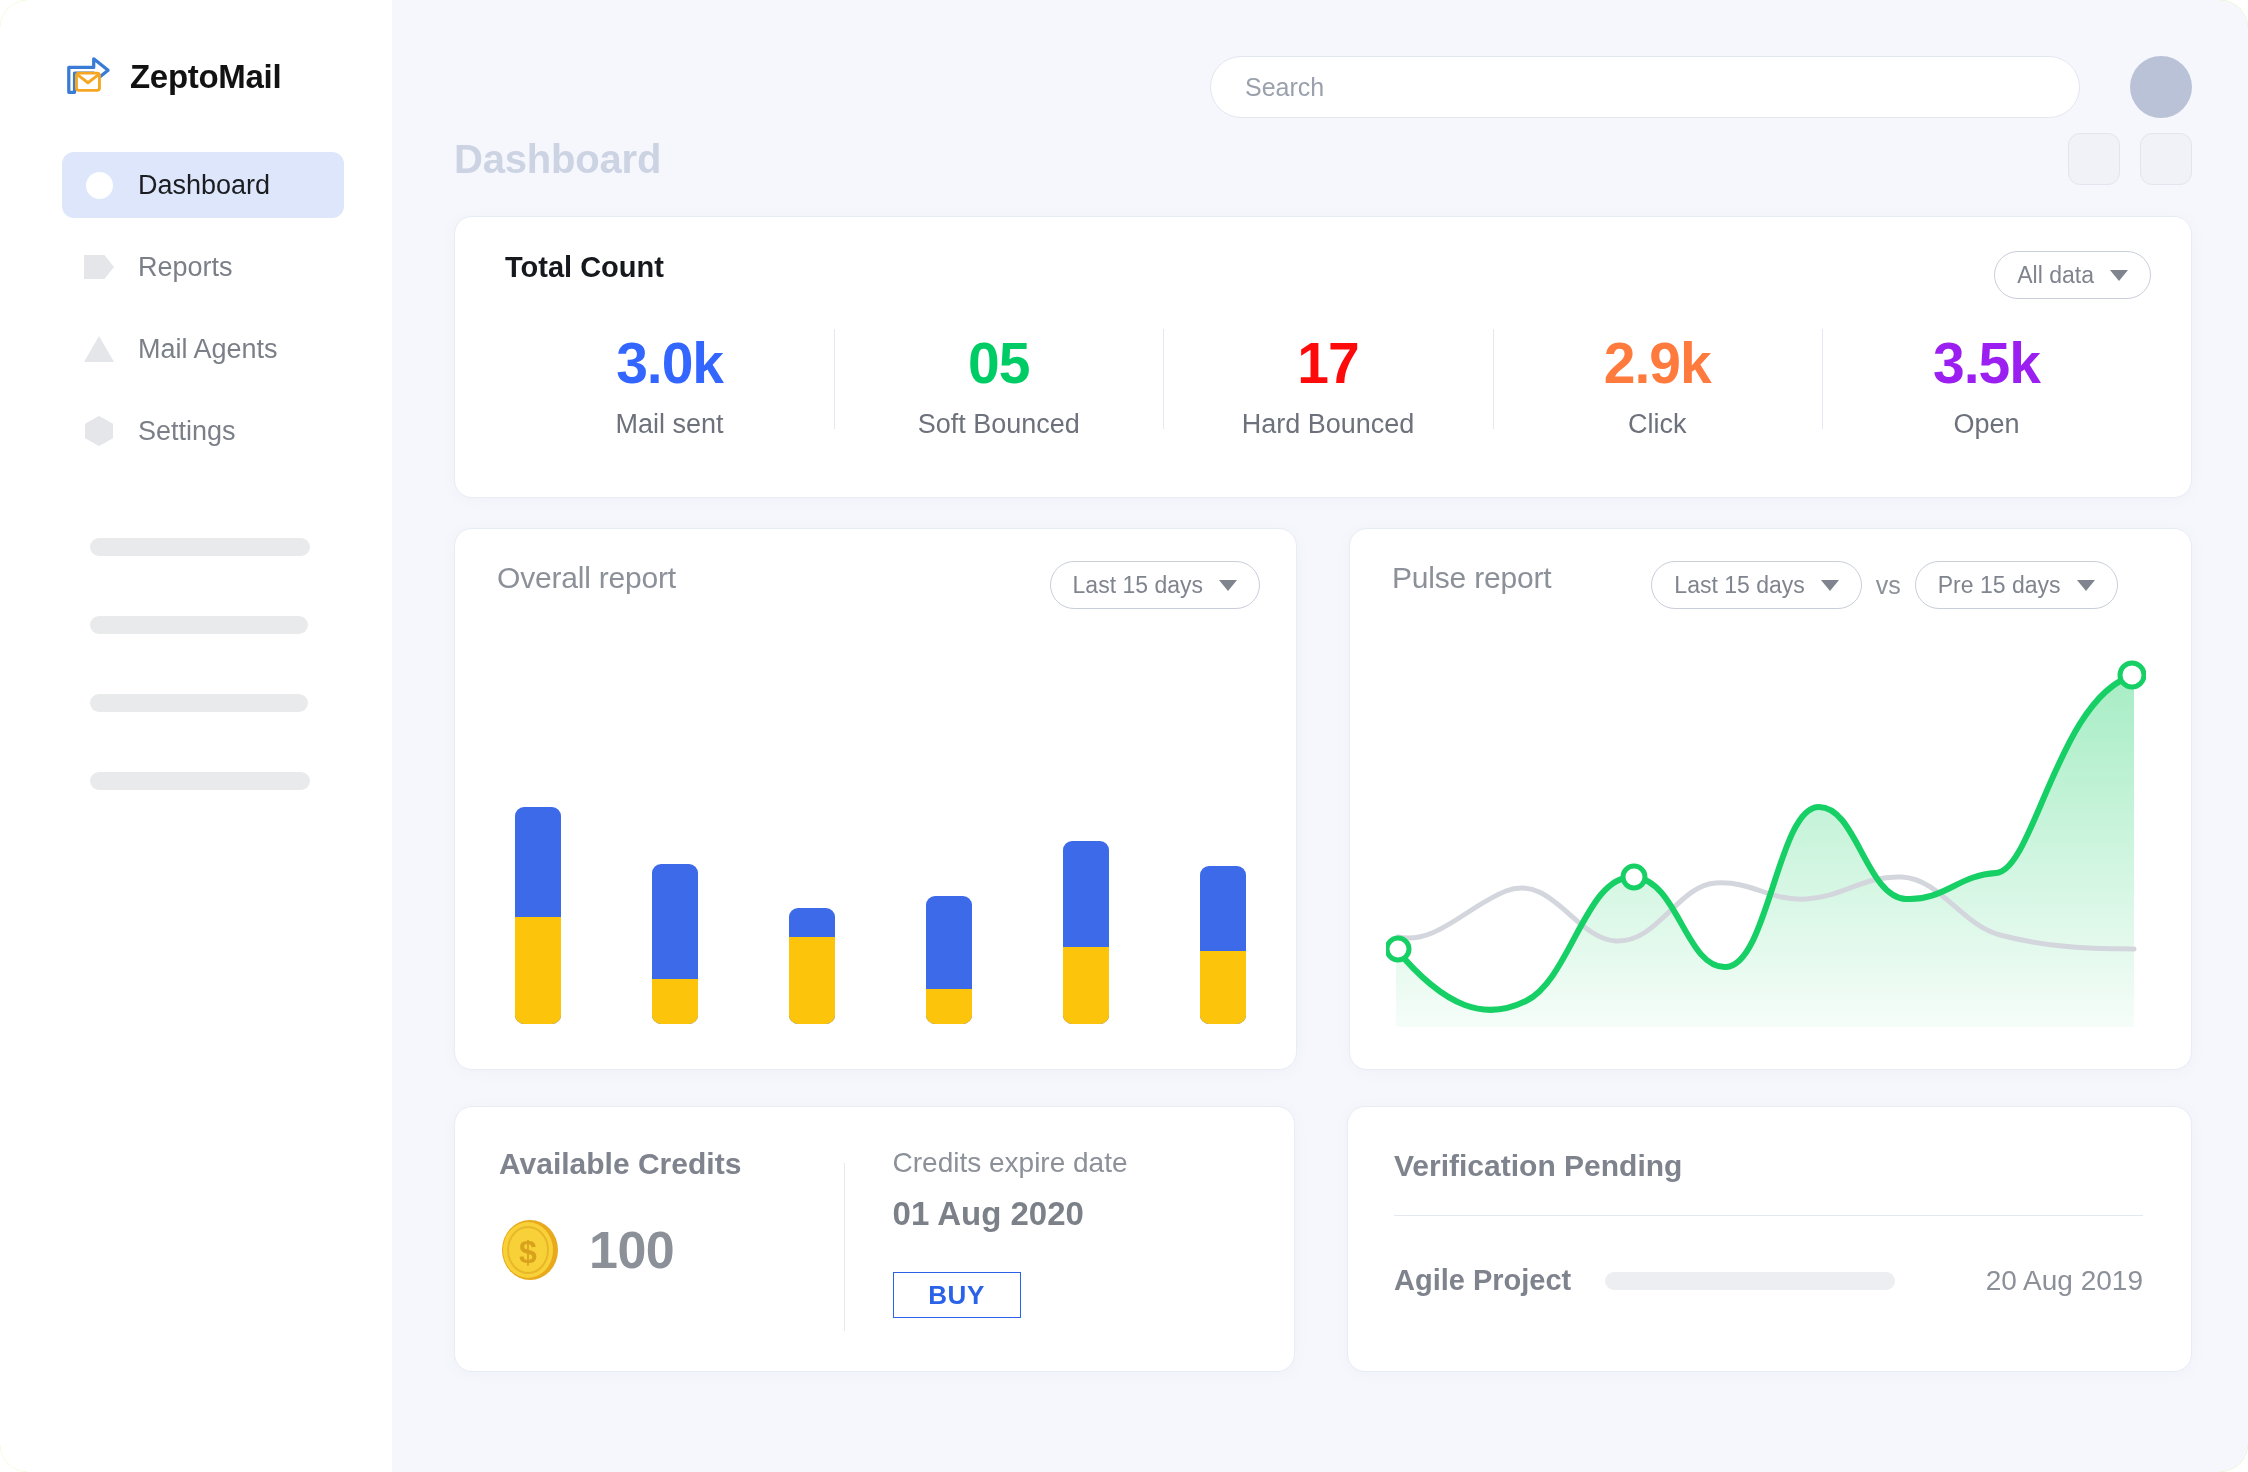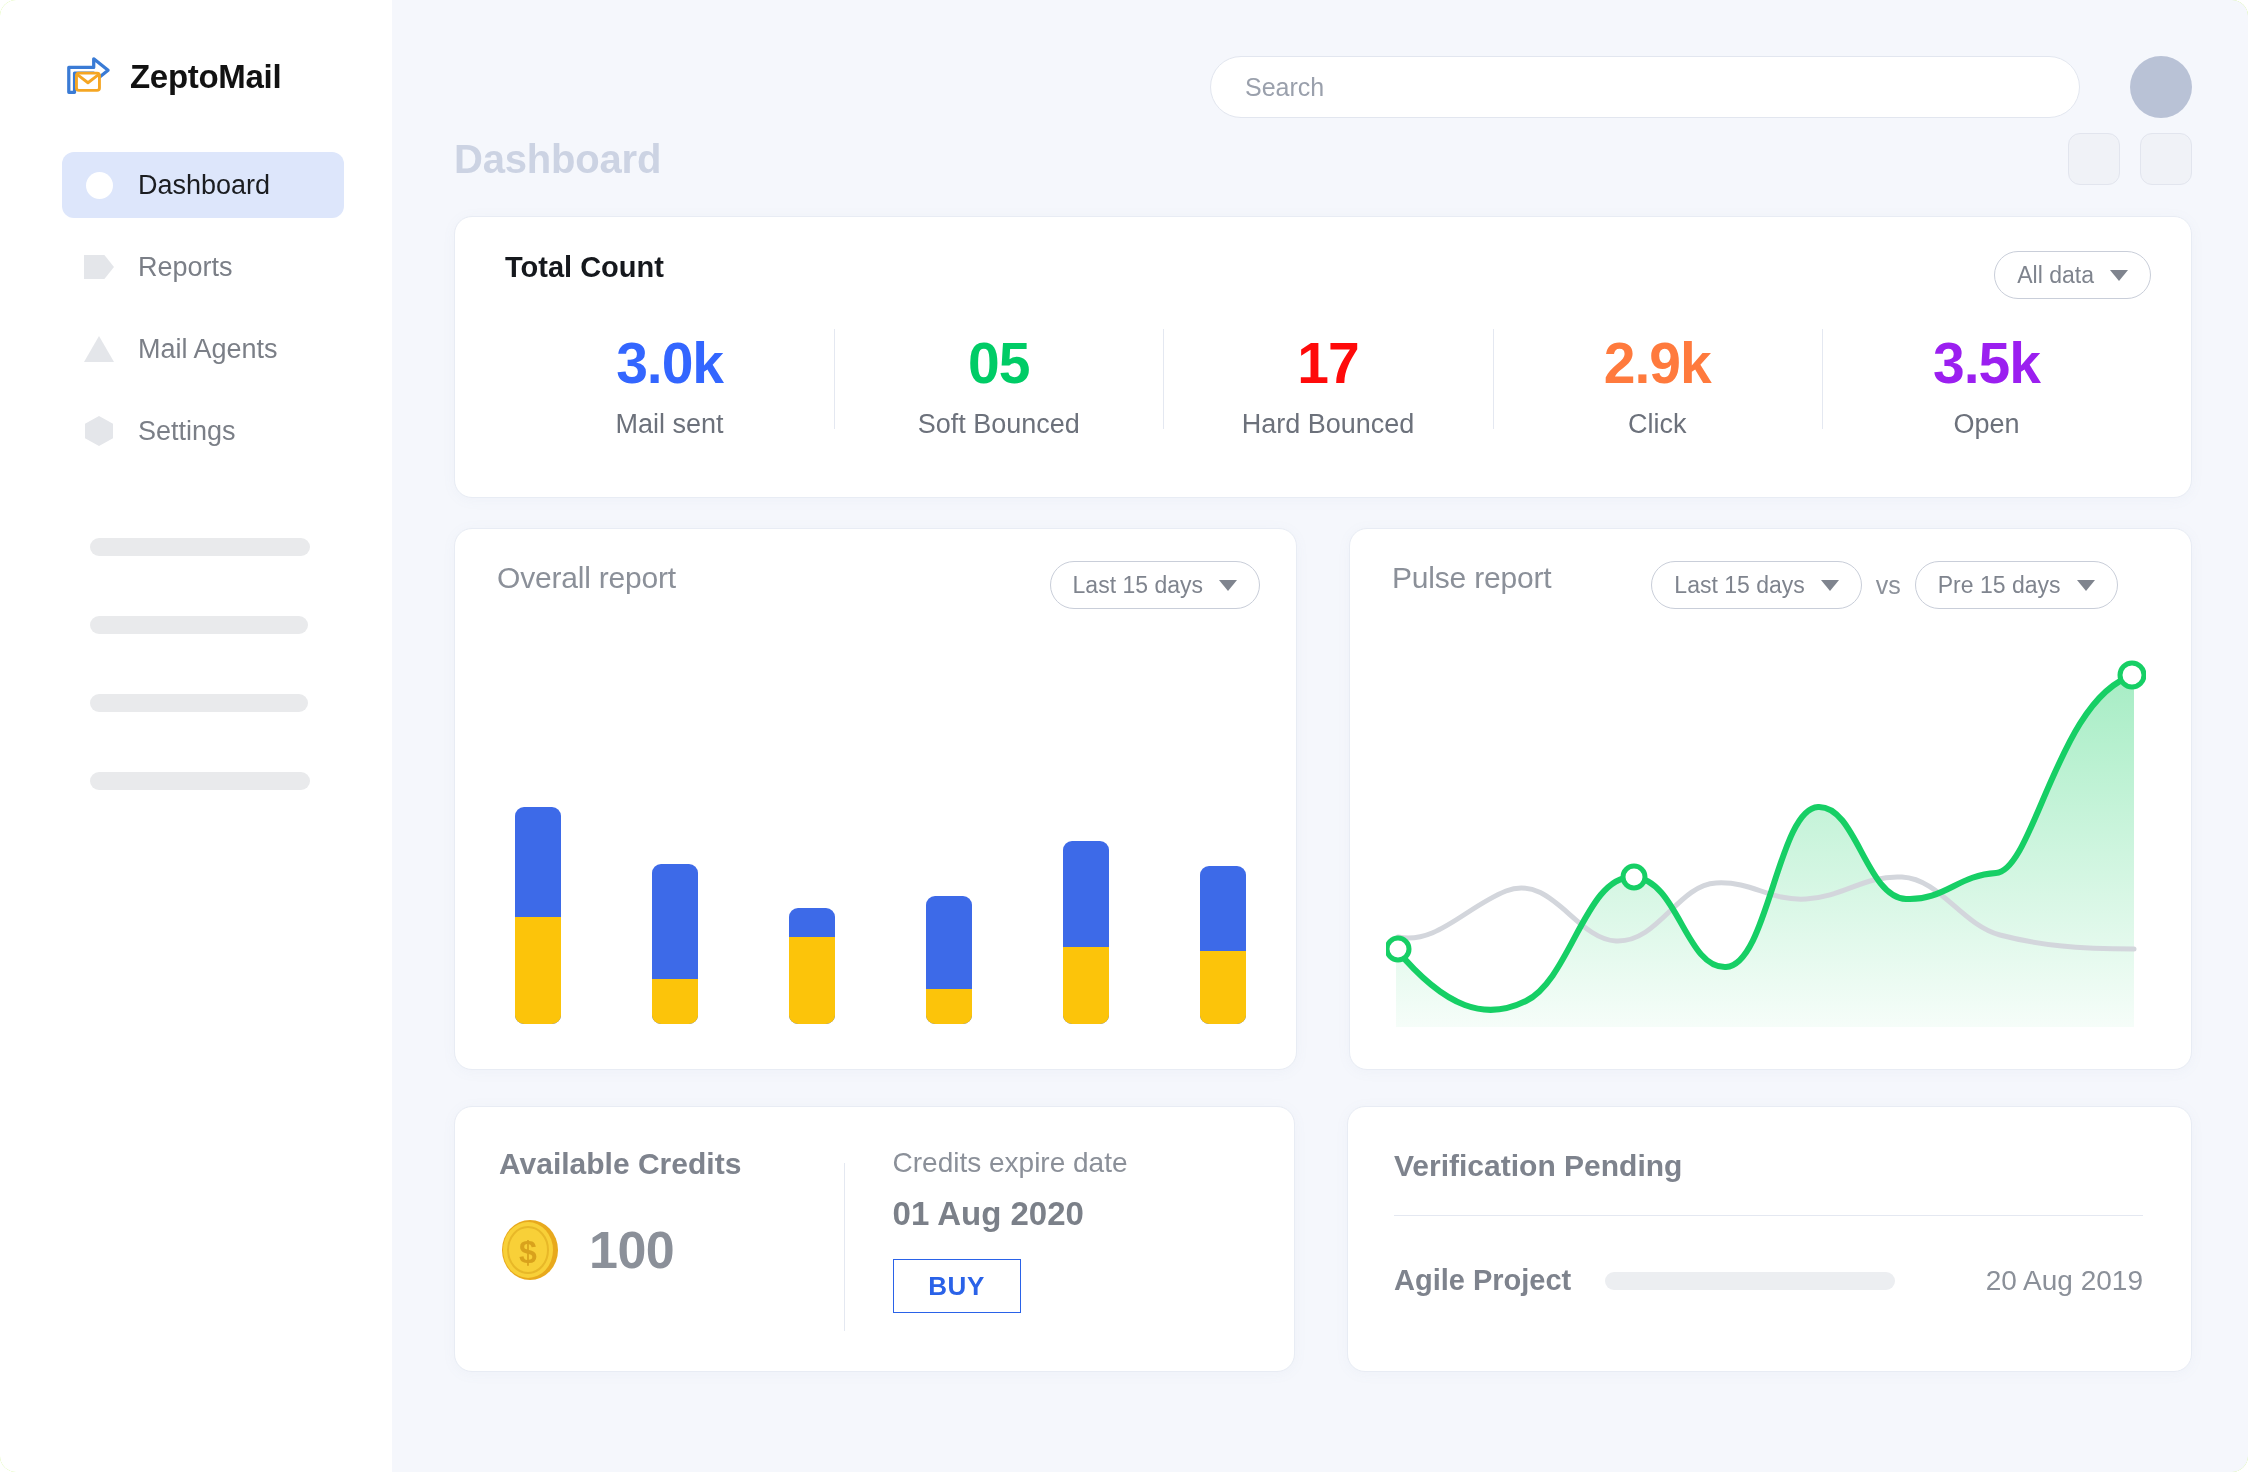--- a/index.html
+++ b/index.html
@@ -7,21 +7,21 @@
   html, body {
     width: 2248px; height: 1472px;
     background: #ffffff;
     font-family: "Liberation Sans", sans-serif;
     overflow: hidden;
   }
   #app {
     position: relative;
     width: 2248px; height: 1472px;
     background: #bef264;
-    border-radius: 16px;
+    border-radius: 28px;
     overflow: hidden;
     display: flex;
   }
 
   
   #sidebar {
     width: 392px;
     height: 100%;
     background: #ffffff;
     flex: 0 0 392px;
@@ -195,22 +195,22 @@
   .credits-left { width: 46%; }
   .credits-title { font-size: 30px; color: #7e838d; font-weight: bold; }
   .credits-amount { display: flex; align-items: center; gap: 28px; margin-top: 38px; }
   .coin { width: 62px; height: 62px; flex: 0 0 62px; }
   .credits-number { font-size: 52px; font-weight: bold; color: #8b9099; letter-spacing: -0.5px; }
   .credits-divider { width: 1px; background: #e4e8f1; margin: 16px 40px 40px 0; }
   .credits-right { padding-left: 8px; }
   .expire-label { font-size: 28px; color: #8b9099; }
   .expire-date { font-size: 33px; font-weight: bold; color: #7b8089; margin-top: 16px; }
   .buy-btn {
-    margin-top: 26px;
-    width: 128px; height: 54px;
+    margin-top: 39px;
+    width: 128px; height: 46px;
     border: 1px solid #2a62e8; background: #ffffff;
     color: #2a62e8; font-size: 26px; font-weight: bold;
     letter-spacing: 0.6px; cursor: pointer;
     font-family: "Liberation Sans", sans-serif;
     text-align: center;
   }
 
   .verify-card { padding: 42px 48px 0 46px; }
   .verify-title { font-size: 30px; color: #7e838d; font-weight: bold; }
   .verify-rule { height: 1px; background: #e4e8f1; margin-top: 32px; }

